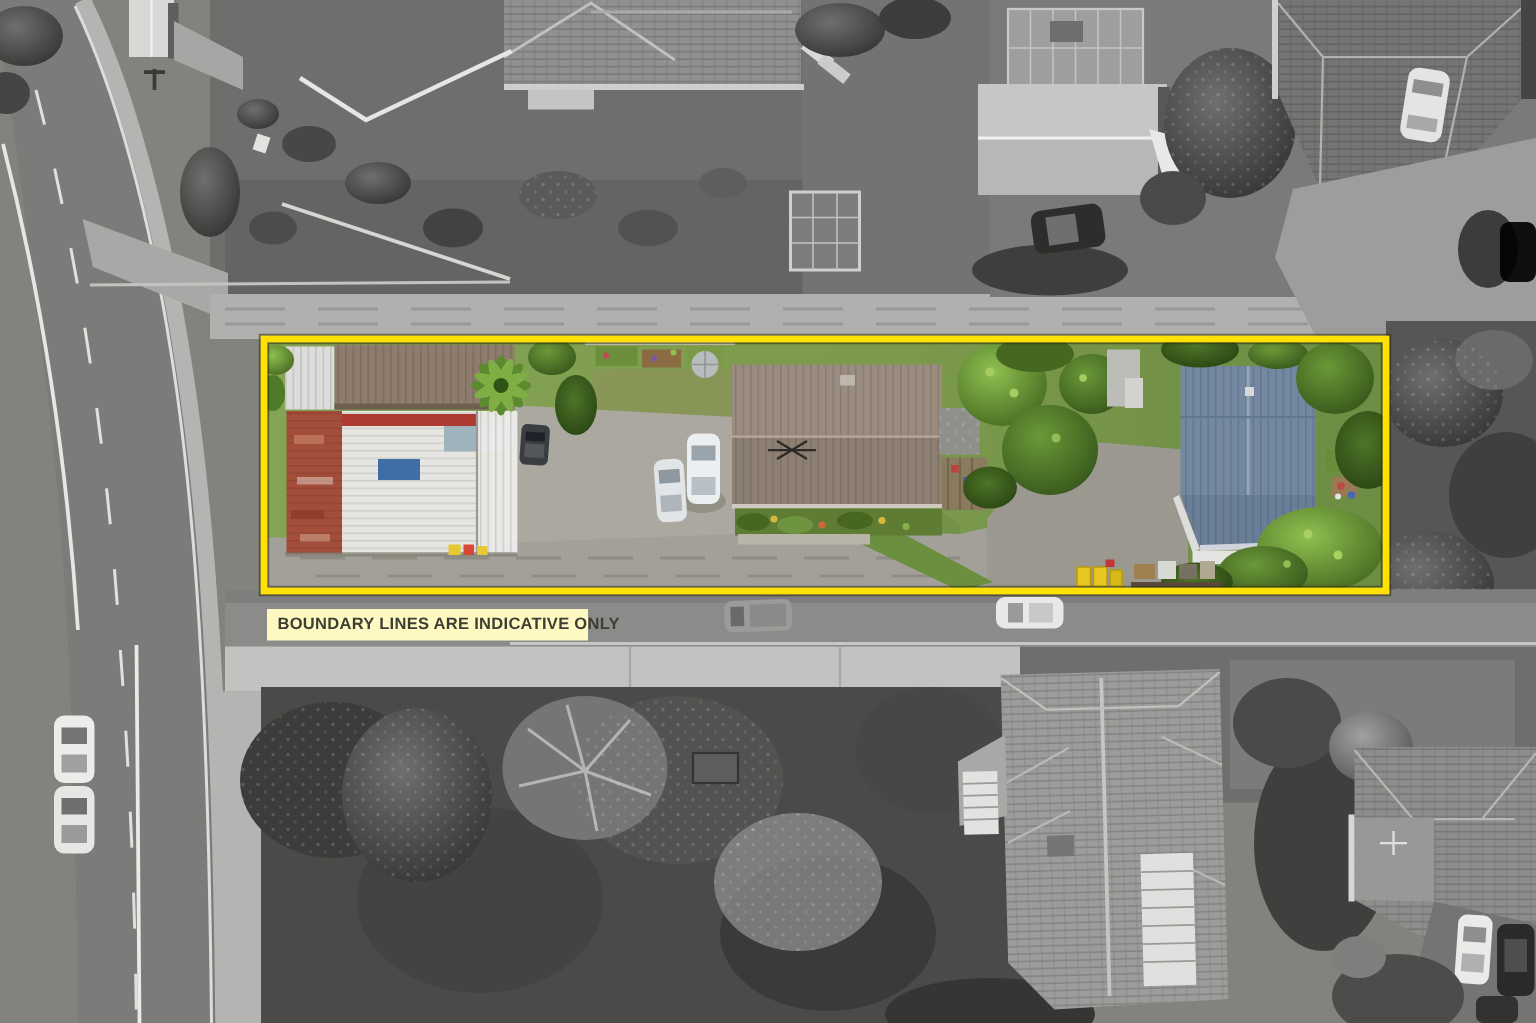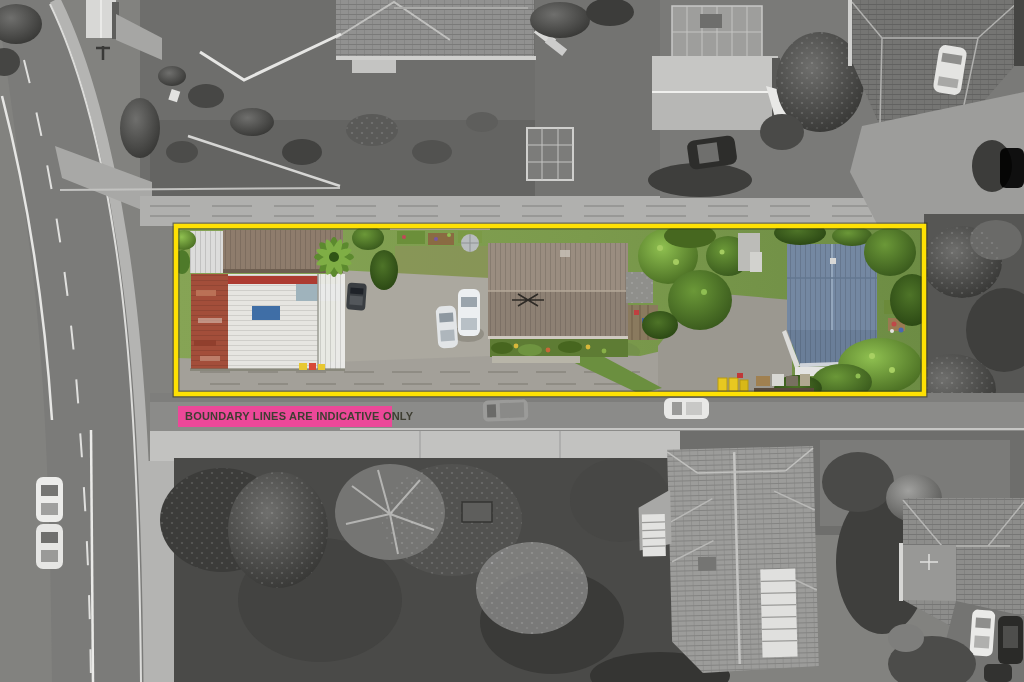--- a/index.html
+++ b/index.html
@@ -447,14 +447,14 @@
       <rect x="754" y="388" width="60" height="4" fill="#5a4a3a"></rect>
     </g>
   </g>
 
   <g>
     <rect x="176" y="226" width="748" height="168" fill="none" stroke="rgba(45,45,20,0.55)" stroke-width="7"></rect>
     <rect x="176" y="226" width="748" height="168" fill="none" stroke="#FFE103" stroke-width="4.5"></rect>
   </g>
 </svg>
 
-<div class="disclaimer" style="background-color: #ec4899;">BOUNDARY LINES ARE INDICATIVE ONLY</div>
+<div class="disclaimer" style="background-color: #fef9c3;">BOUNDARY LINES ARE INDICATIVE ONLY</div>
 </div>
 
 </body></html>

